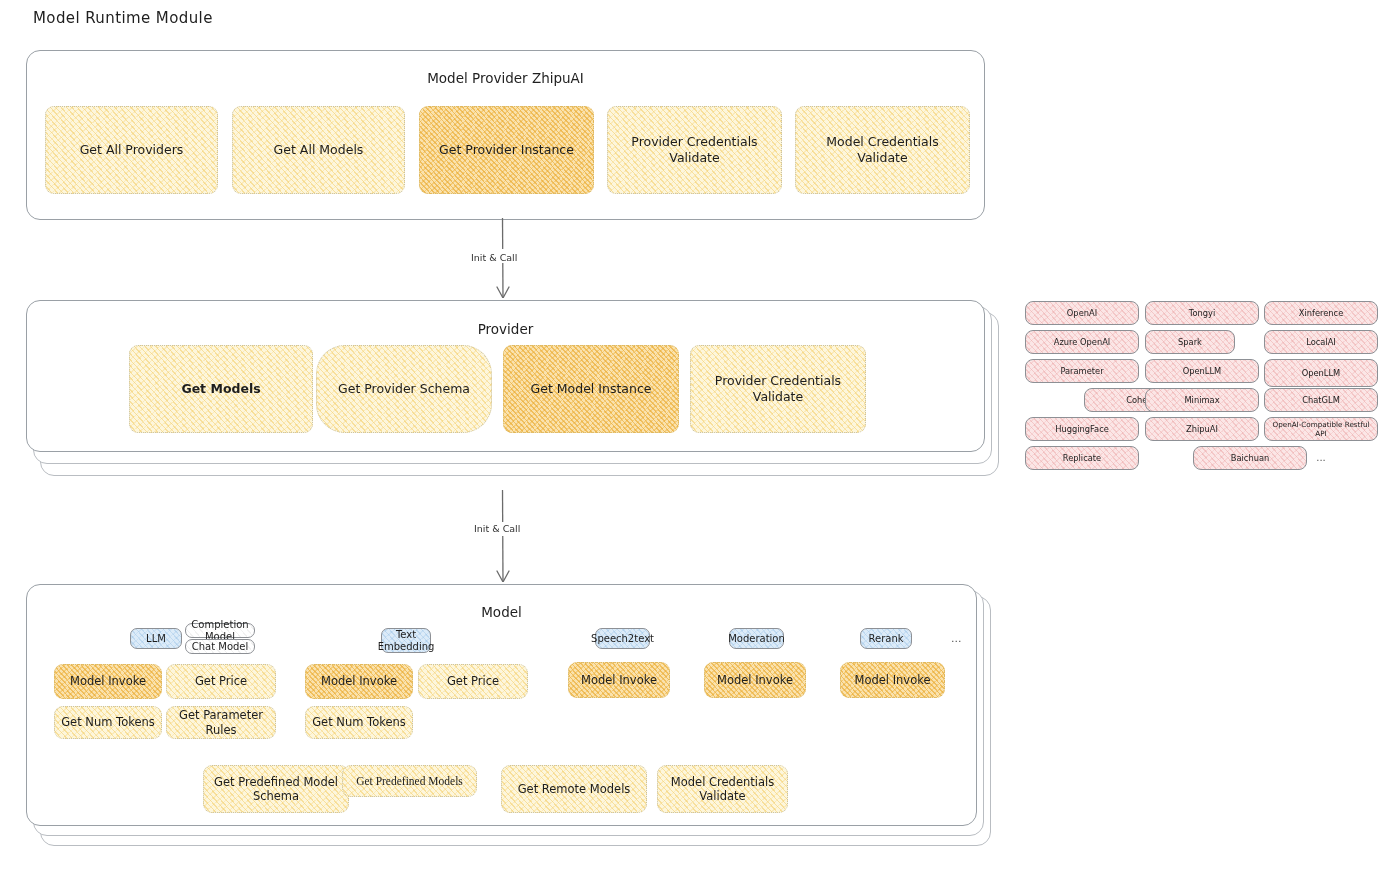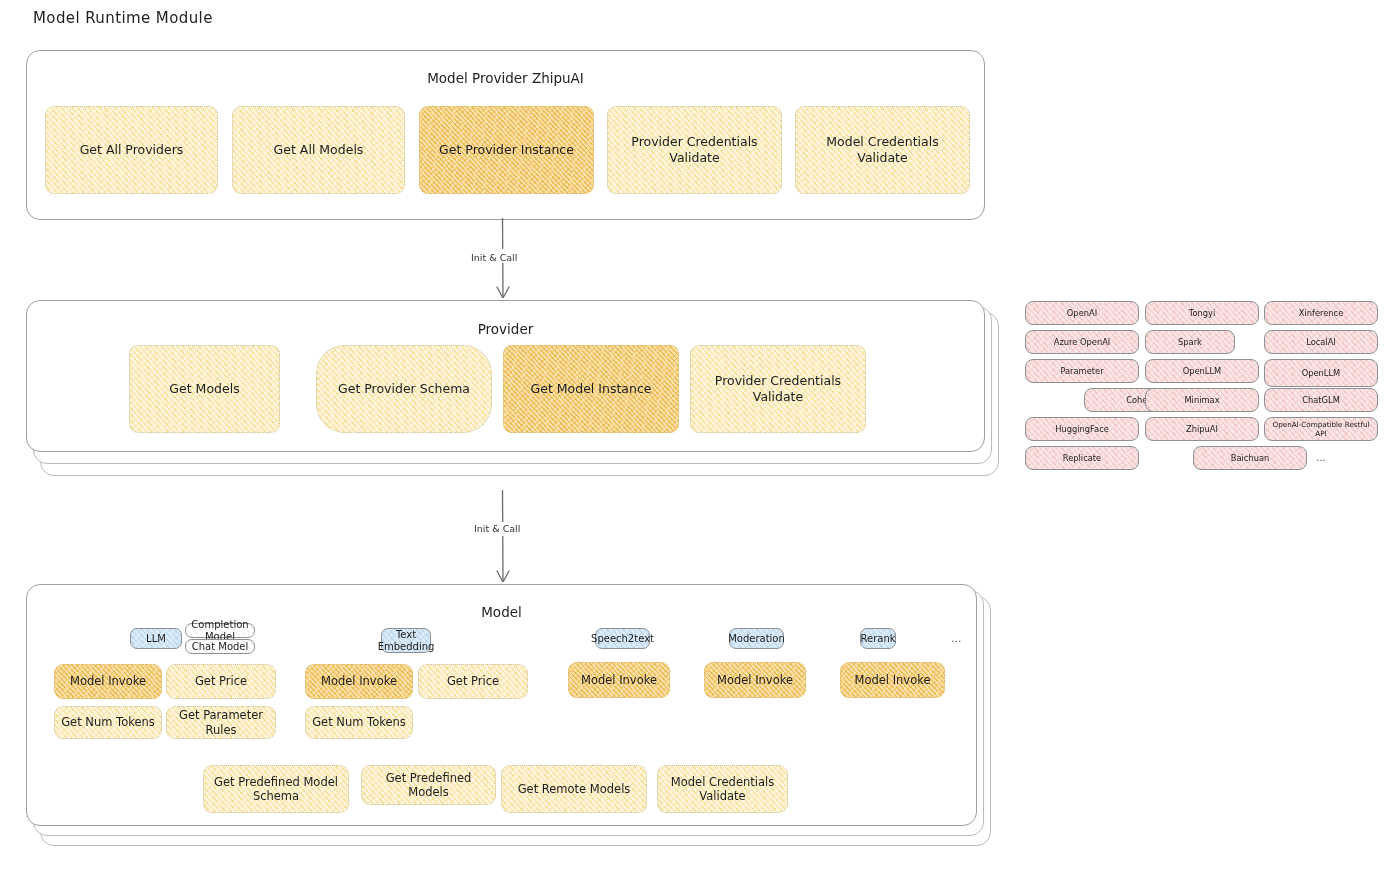--- a/index.html
+++ b/index.html
@@ -102,21 +102,21 @@
     <path d="M17 69 L23 80 L29 69" stroke="#6b6b6b" stroke-width="1.3" fill="none" stroke-linecap="round" stroke-linejoin="round"></path>
     <rect x="8" y="31" width="32" height="14" fill="#ffffff"></rect>
   </svg>
   <div class="arrow-label" style="left:471px;top:252px;">Init &amp; Call</div>
 
   <div class="abs container shadowlayer" style="left:40px;top:312px;width:959px;height:164px;"></div>
   <div class="abs container shadowlayer" style="left:33px;top:306px;width:959px;height:158px;"></div>
   <div class="abs container" style="left:26px;top:300px;width:959px;height:152px;"></div>
   <div class="abs container-title" style="left:26px;top:321px;width:959px;">Provider</div>
 
-  <div class="abs node" style="left:129px;top:345px;width:151px;height:88px;">Get Models</div>
+  <div class="abs node" style="left:129px;top:345px;width:184px;height:88px;font-weight:bold;">Get Models</div>
   <div class="abs node" style="left:316px;top:345px;width:176px;height:88px;border-radius:29px;">Get Provider Schema</div>
   <div class="abs node hl" style="left:503px;top:345px;width:176px;height:88px;">Get Model Instance</div>
   <div class="abs node" style="left:690px;top:345px;width:176px;height:88px;">Provider Credentials Validate</div>
 
   <div class="abs ptag" style="left:1025px;top:301px;width:114px;height:24px;">OpenAI</div>
   <div class="abs ptag" style="left:1025px;top:330px;width:114px;height:24px;">Azure OpenAI</div>
   <div class="abs ptag" style="left:1025px;top:359px;width:114px;height:24px;">Parameter</div>
   <div class="abs ptag" style="left:1084px;top:388px;width:114px;height:24px;">Cohere</div>
   <div class="abs ptag" style="left:1025px;top:417px;width:114px;height:24px;">HuggingFace</div>
   <div class="abs ptag" style="left:1025px;top:446px;width:114px;height:24px;">Replicate</div>
@@ -161,23 +161,23 @@
   <div class="abs node hl small" style="left:305px;top:664px;width:108px;height:35px;">Model Invoke</div>
   <div class="abs node small" style="left:418px;top:664px;width:110px;height:35px;">Get Price</div>
   <div class="abs node small" style="left:305px;top:706px;width:108px;height:33px;">Get Num Tokens</div>
 
   <div class="abs badge" style="left:595px;top:628px;width:55px;height:21px;">Speech2text</div>
   <div class="abs node hl small" style="left:568px;top:662px;width:102px;height:36px;">Model Invoke</div>
 
   <div class="abs badge" style="left:729px;top:628px;width:55px;height:21px;">Moderation</div>
   <div class="abs node hl small" style="left:704px;top:662px;width:102px;height:36px;">Model Invoke</div>
 
-  <div class="abs badge" style="left:860px;top:628px;width:36px;height:21px;">Rerank</div>
+  <div class="abs badge" style="left:860px;top:628px;width:52px;height:21px;">Rerank</div>
   <div class="abs node hl small" style="left:840px;top:662px;width:105px;height:36px;">Model Invoke</div>
 
   <div class="dots3" style="left:951px;top:632px;">...</div>
 
   <div class="abs node small" style="left:203px;top:765px;width:146px;height:48px;">Get Predefined Model Schema</div>
-  <div class="abs node small" style="left:361px;top:765px;width:135px;height:40px;">Get Predefined Models</div>
+  <div class="abs node small" style="left:342px;top:765px;width:135px;height:32px;font-family:Liberation Serif, serif;">Get Predefined Models</div>
   <div class="abs node small" style="left:501px;top:765px;width:146px;height:48px;">Get Remote Models</div>
   <div class="abs node small" style="left:657px;top:765px;width:131px;height:48px;">Model Credentials Validate</div>
 
 </div>
 
 </body></html>

